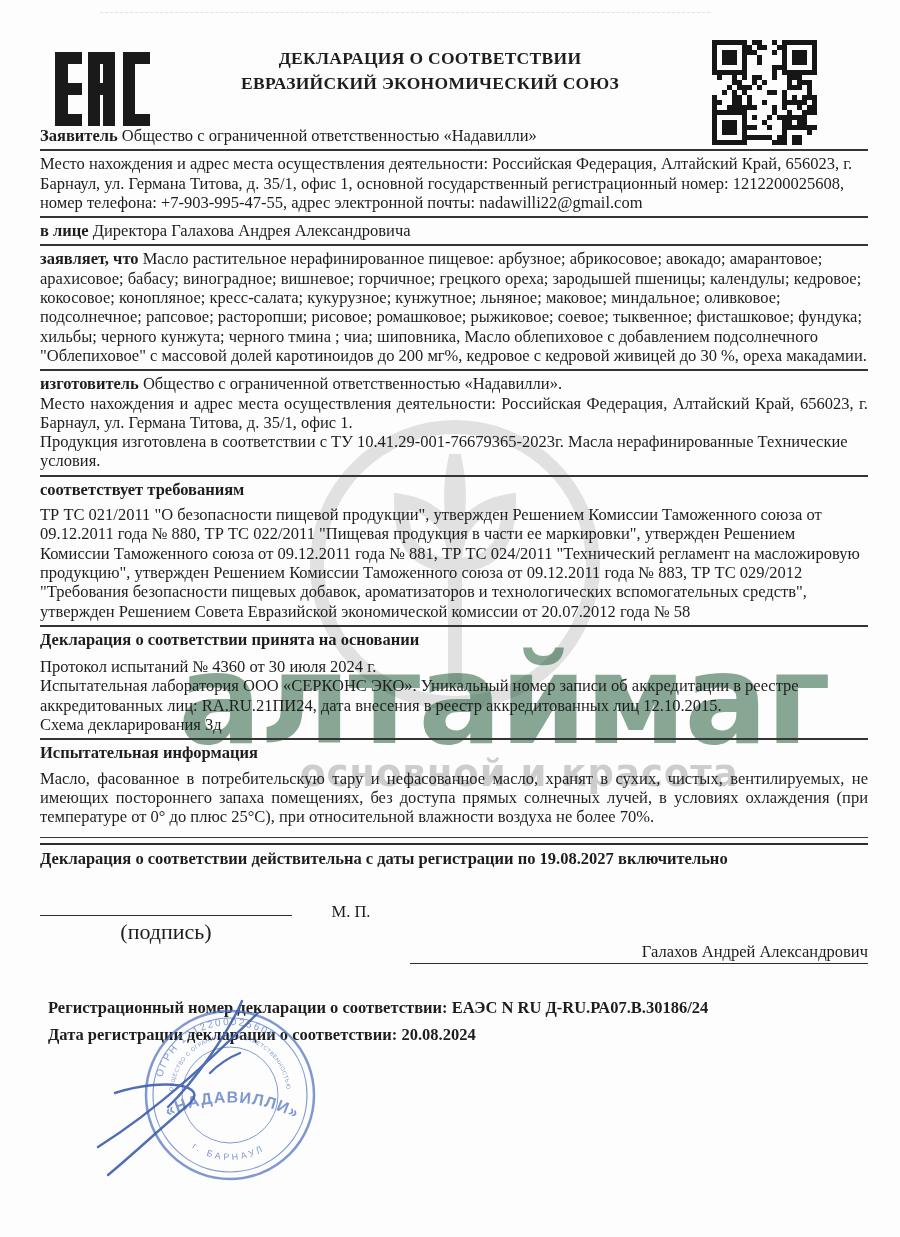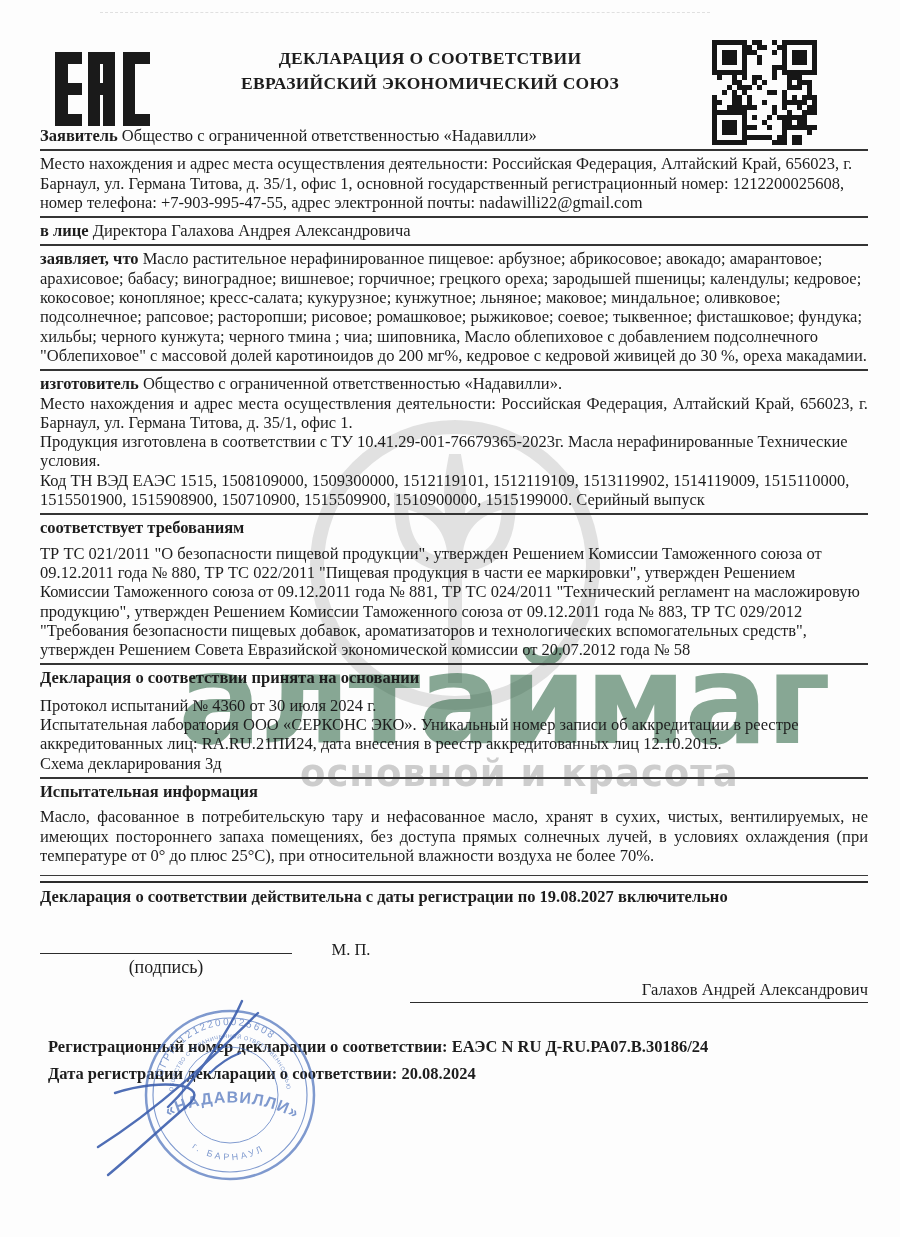--- a/index.html
+++ b/index.html
@@ -19,21 +19,21 @@
   .rule-double{border-top:1.5px solid #3a3a3a;border-bottom:2.5px solid #2c2c2c;height:5px;margin:10px 0 4px 0;}
   .just{text-align:justify;} .mt6{margin-top:6px;} .mt8{margin-top:8px;}
   
   .sig-row{display:flex;margin-top:26px;align-items:flex-start;}
   .sig-left{width:252px;}
   .sig-left .line{border-top:1.5px solid #2c2c2c;margin-top:21px;}
   .sig-mp{width:118px;text-align:center;padding-top:8px;}
   .sig-right{flex:1;}
   .sig-right .name{text-align:right;padding-bottom:2px;margin-top:48px;}
   .sig-right .line{border-top:1.5px solid #2c2c2c;}
-  .cap{text-align:center;font-size:18px;padding-top:3px;}
+  .cap{text-align:center;font-size:22px;padding-top:3px;}
   .reg-block{margin-top:30px;margin-left:8px;font-weight:bold;font-size:16.5px;line-height:1.65;}
   
   .wm{position:absolute;z-index:1;pointer-events:none;}
   .wm-emblem{left:305px;top:415px;}
   .wm-word{left:178px;top:628px;font-family:"DejaVu Sans", sans-serif;font-weight:bold;
            font-size:124px;color:#14532d;opacity:.5;letter-spacing:-2px;}
   .wm-sub{left:300px;top:752px;font-family:"DejaVu Sans", sans-serif;font-weight:bold;
           font-size:37px;color:#bdbdbd;opacity:.75;letter-spacing:1px;}
   
   .stamp{position:absolute;left:135px;top:1000px;z-index:3;opacity:.72;}
@@ -327,21 +327,20 @@
       <span>Масло растительное нерафинированное пищевое: арбузное; абрикосовое; авокадо; амарантовое; арахисовое; бабасу; виноградное; вишневое;  горчичное; грецкого ореха; зародышей пшеницы; календулы; кедровое; кокосовое; конопляное; кресс-салата; кукурузное; кунжутное; льняное; маковое; миндальное; оливковое; подсолнечное; рапсовое; расторопши; рисовое; ромашковое; рыжиковое; соевое; тыквенное; фисташковое; фундука; хильбы; черного кунжута; черного тмина ; чиа; шиповника, Масло облепиховое с добавлением подсолнечного "Облепиховое" с массовой долей каротиноидов до 200 мг%,  кедровое с кедровой живицей до 30 %,  ореха макадамии.</span>
     </p>
     <div class="rule"></div>
 
     <p>
       <span class="b">изготовитель</span>
       <span>Общество с ограниченной ответственностью «Надавилли».</span>
     </p>
     <p class="just">Место нахождения и адрес места осуществления деятельности: Российская Федерация, Алтайский Край, 656023, г. Барнаул, ул. Германа Титова, д. 35/1, офис 1.</p>
     <p>Продукция изготовлена в соответствии с ТУ 10.41.29-001-76679365-2023г. Масла нерафинированные Технические условия.</p>
-    <p>Код ТН ВЭД ЕАЭС 1515, 1508109000, 1509300000, 1512119101, 1512119109, 1513119902, 1514119009, 1515110000, 1515501900, 1515908900, 150710900, 1515509900, 1510900000, 1515199000. Серийный выпуск</p>
     <div class="rule"></div>
 
     <p class="b">соответствует требованиям</p>
     <p class="mt6">ТР ТС 021/2011 "О безопасности пищевой продукции", утвержден Решением Комиссии Таможенного союза от 09.12.2011 года № 880, ТР ТС 022/2011 "Пищевая продукция в части ее маркировки", утвержден Решением Комиссии Таможенного союза от 09.12.2011 года № 881, ТР ТС 024/2011 "Технический регламент на масложировую продукцию", утвержден Решением Комиссии Таможенного союза от 09.12.2011 года № 883, ТР ТС 029/2012 "Требования безопасности пищевых добавок,  ароматизаторов и технологических вспомогательных средств", утвержден Решением Совета Евразийской экономической комиссии от 20.07.2012 года № 58</p>
     <div class="rule"></div>
 
     <p class="b">Декларация о соответствии принята на основании</p>
     <p class="mt8">Протокол испытаний № 4360 от 30 июля 2024 г.</p>
     <p>Испытательная лаборатория ООО «СЕРКОНС ЭКО». Уникальный номер записи об аккредитации в реестре аккредитованных лиц: RA.RU.21ПИ24, дата внесения в реестр аккредитованных лиц 12.10.2015.</p>
     <p>Схема декларирования 3д</p>

